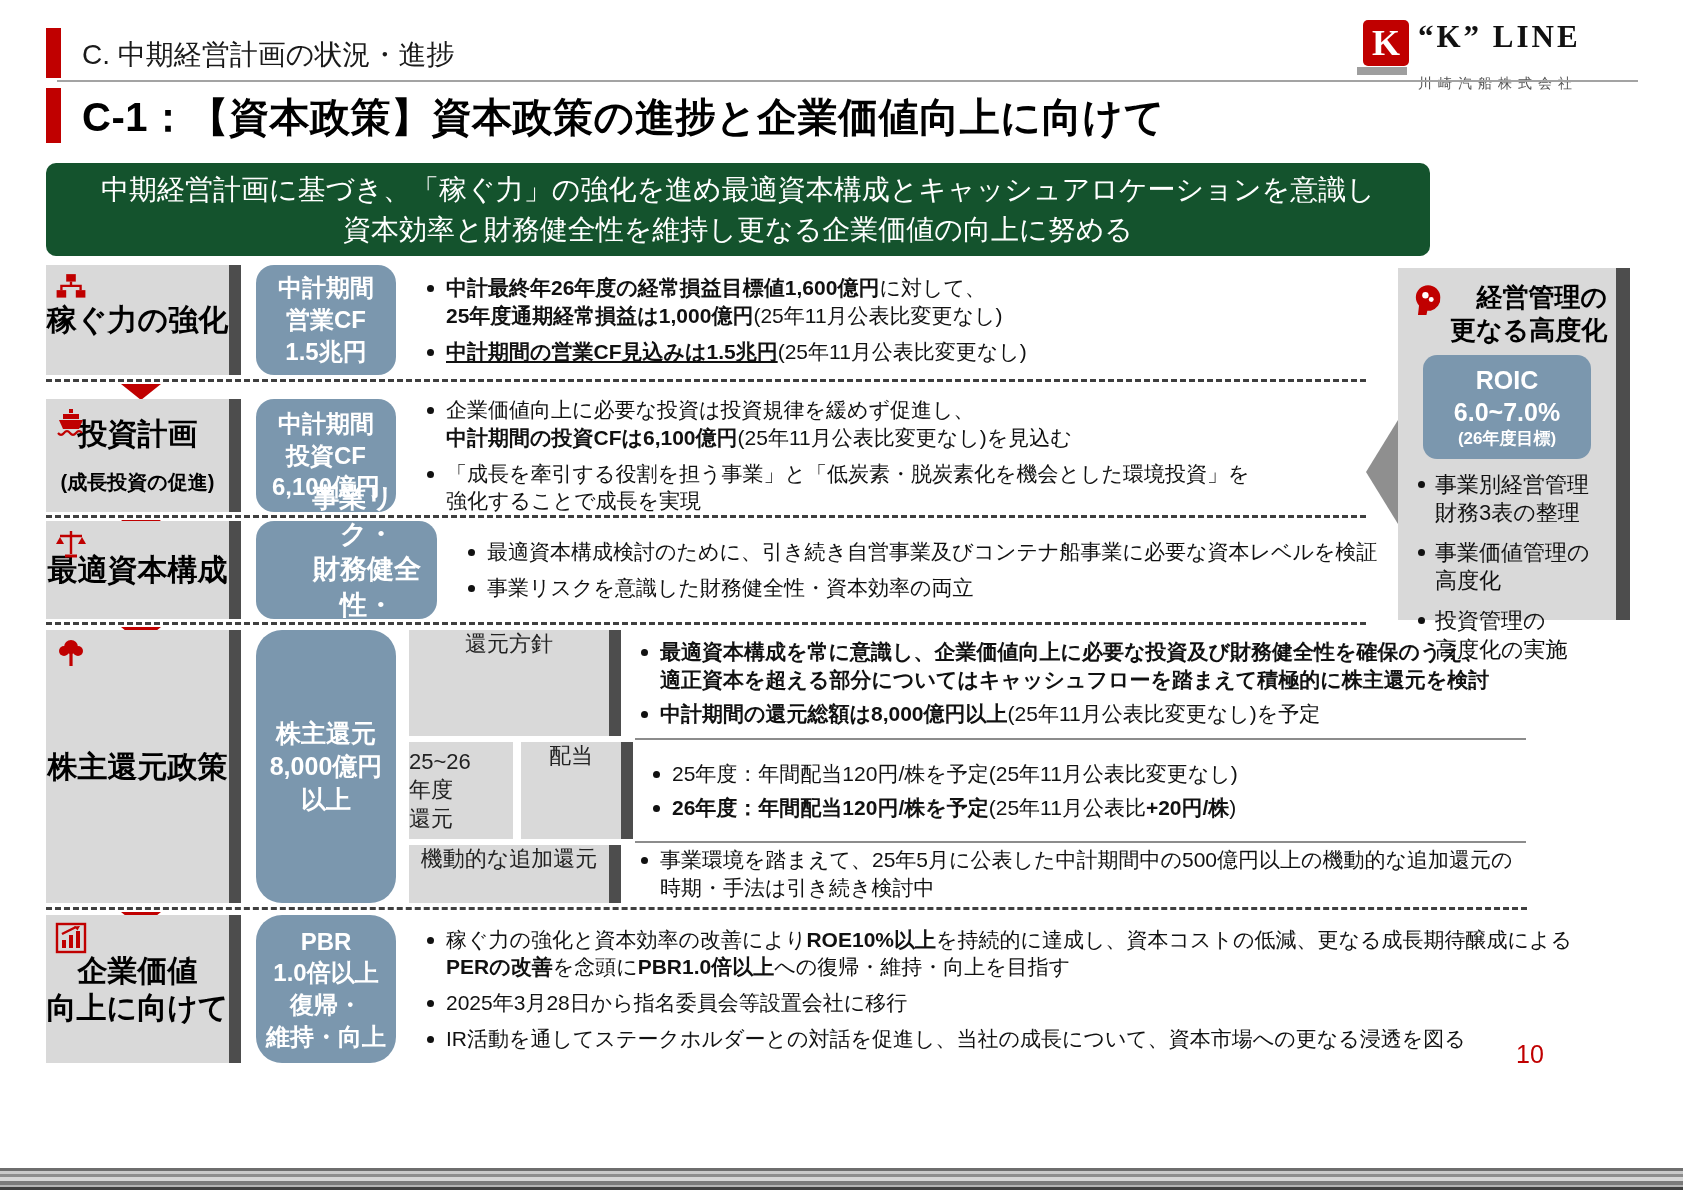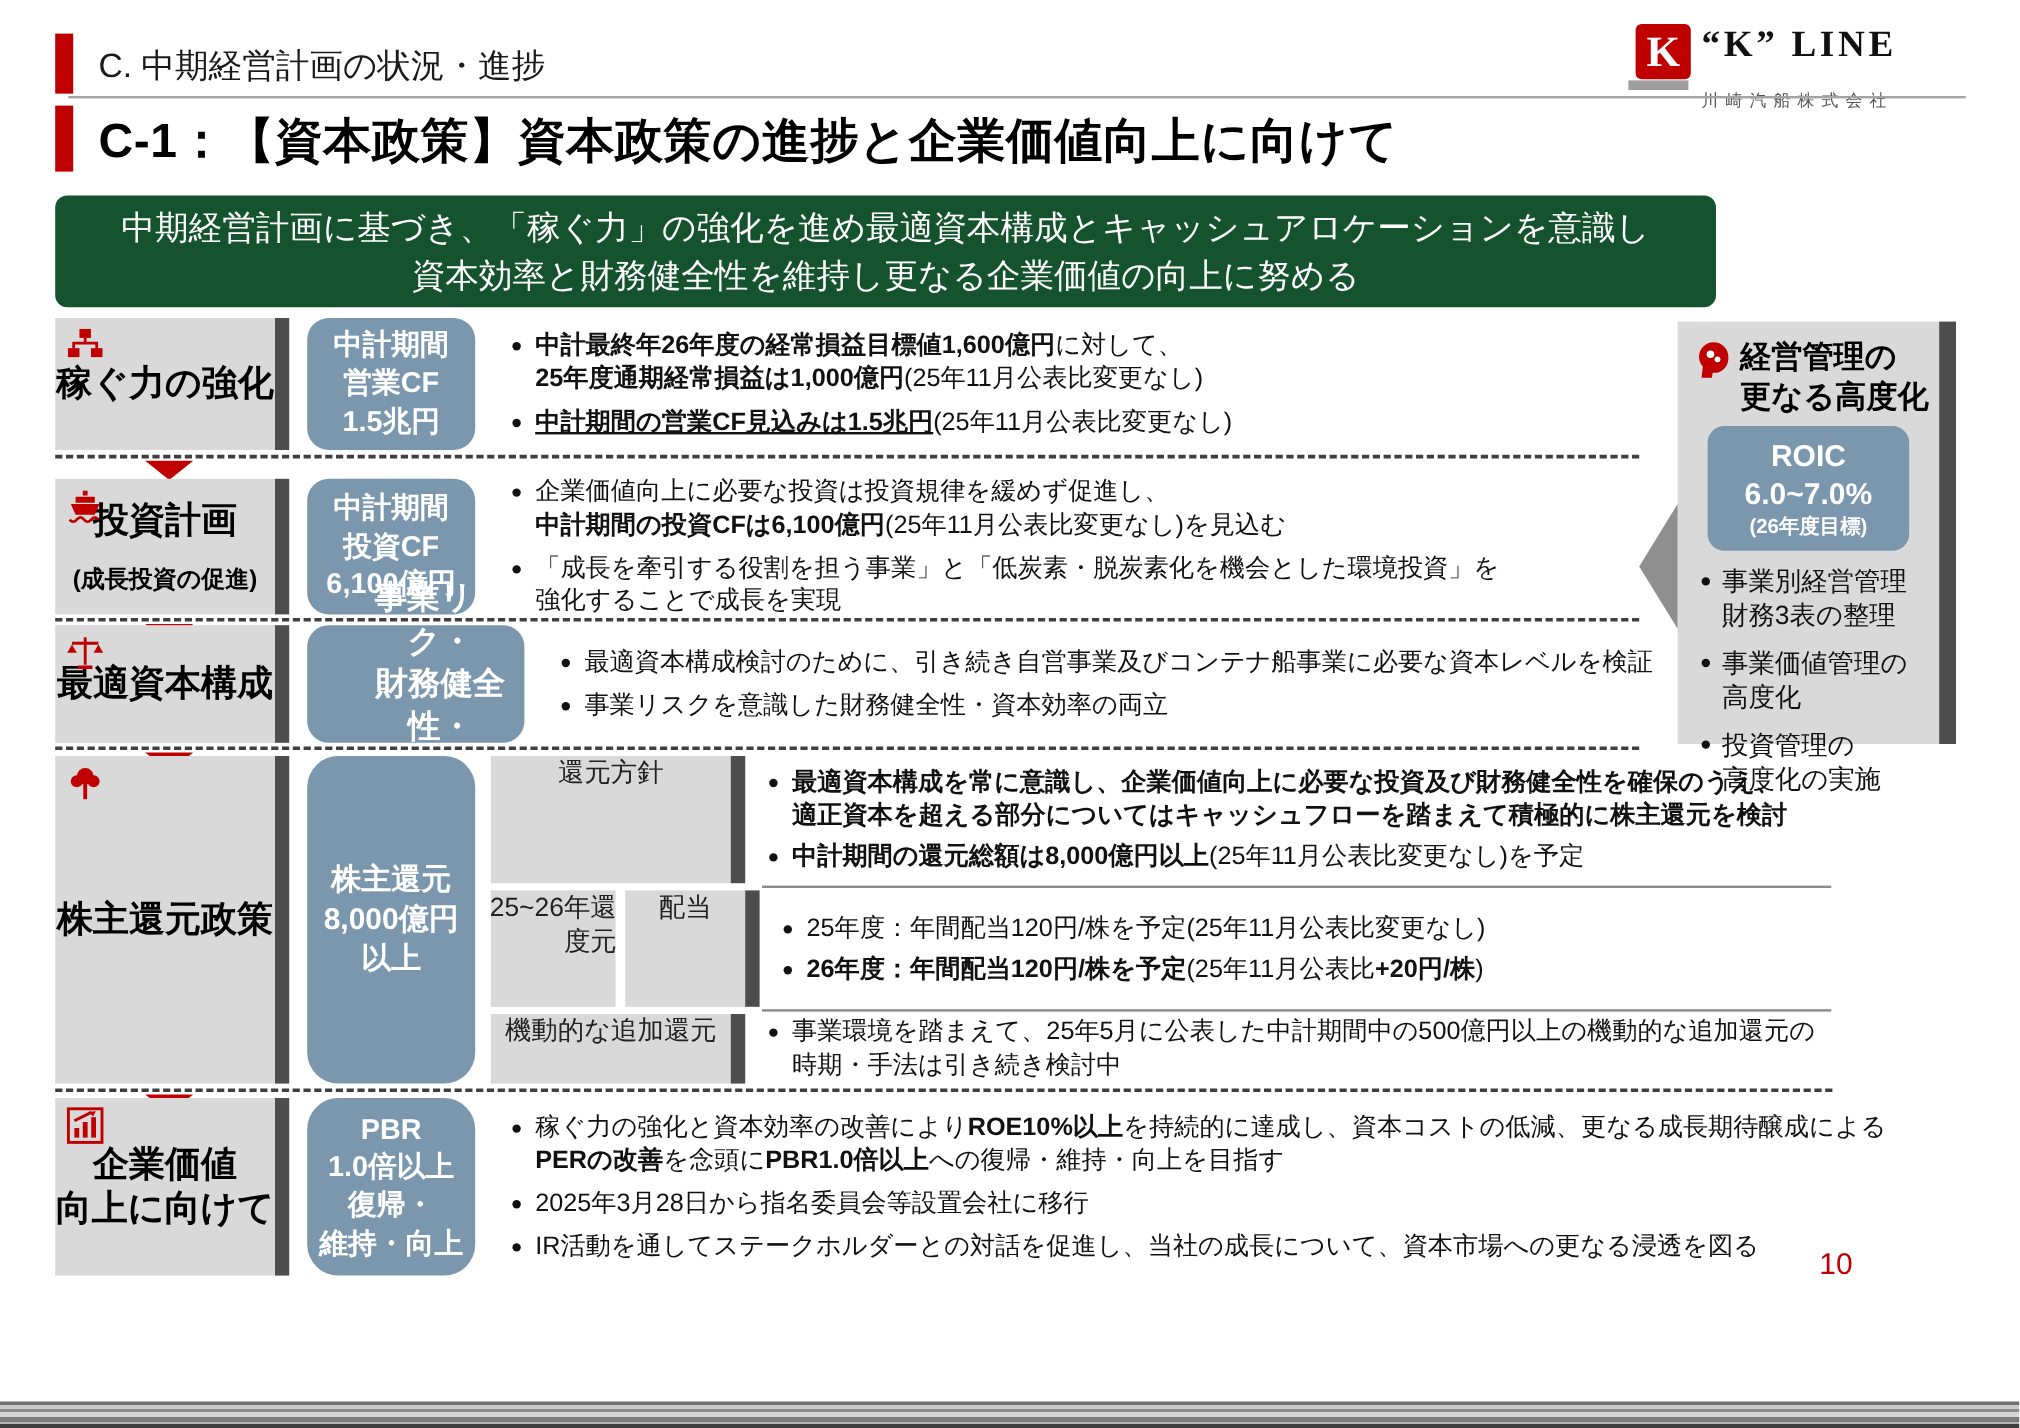--- a/index.html
+++ b/index.html
@@ -47,32 +47,32 @@
   
   .sep{position:absolute;left:46px;border-top:3px dashed #3f3f3f;}
   .down-arrow{position:absolute;left:75px;top:2px;width:0;height:0;
               border-left:20px solid transparent;border-right:20px solid transparent;border-top:16px solid #c00000;}
 
   
   .subtable{flex:1;margin-left:13px;margin-right:110px;display:flex;flex-direction:column;gap:6px;}
   .subrow{display:flex;position:relative;}
   .sublabel{background:#d9d9d9;display:flex;align-items:flex-start;justify-content:center;font-size:22px;color:#222;text-align:center;line-height:1.3;}
   .sublabel.single{width:200px;}
-  .sublabel.period{width:104px;margin-right:8px;flex-direction:row;}
+  .sublabel.period{width:104px;margin-right:8px;flex-direction:column;}
   .sublabel.type{width:100px;}
   .bullets.sub{margin-left:14px;gap:6px;}
   .subrow.bordered::before{content:"";position:absolute;left:226px;right:0;top:-4px;height:2px;background:#8c8c8c;}
 
   
   .sidebar{position:absolute;left:1398px;top:268px;width:232px;height:352px;display:flex;}
   .sb-gray{width:218px;background:#d9d9d9;display:flex;flex-direction:column;}
   .sbbar{width:14px;background:#4d4d4d;}
   .sb-arrow{position:absolute;left:-32px;top:152px;width:0;height:0;
             border-top:52px solid transparent;border-bottom:52px solid transparent;border-right:32px solid #8f8f8f;}
-  .sb-title{display:flex;align-items:flex-start;padding:13px 6px 0 12px;font-size:26px;font-weight:bold;line-height:1.25;color:#000;}
+  .sb-title{display:flex;align-items:flex-start;padding:13px 6px 0 12px;font-size:26px;font-weight:bold;line-height:1.25;color:#000;text-align:right;}
   .sb-title .icon{position:static;width:34px;height:34px;margin:2px 6px 0 0;flex:none;}
   .sb-badge{margin:9px auto 2px;width:168px;background:#7b97ae;border-radius:14px;color:#fff;font-weight:bold;
             text-align:center;font-size:25px;line-height:1.28;padding:9px 0;}
   .sb-badge div:last-child{font-size:17px;}
   .bullets.sb{margin:10px 8px 0 14px;justify-content:flex-start;gap:12px;}
   .bullets.sb li{font-size:22px;padding-left:23px;line-height:1.28;}
   .bullets.sb li::before{top:10px;}
 
   .page-num{position:absolute;left:1516px;top:1040px;color:#c00000;font-size:25px;}
   .bottom-bar{position:absolute;left:0;top:1168px;width:1683px;height:22px;

